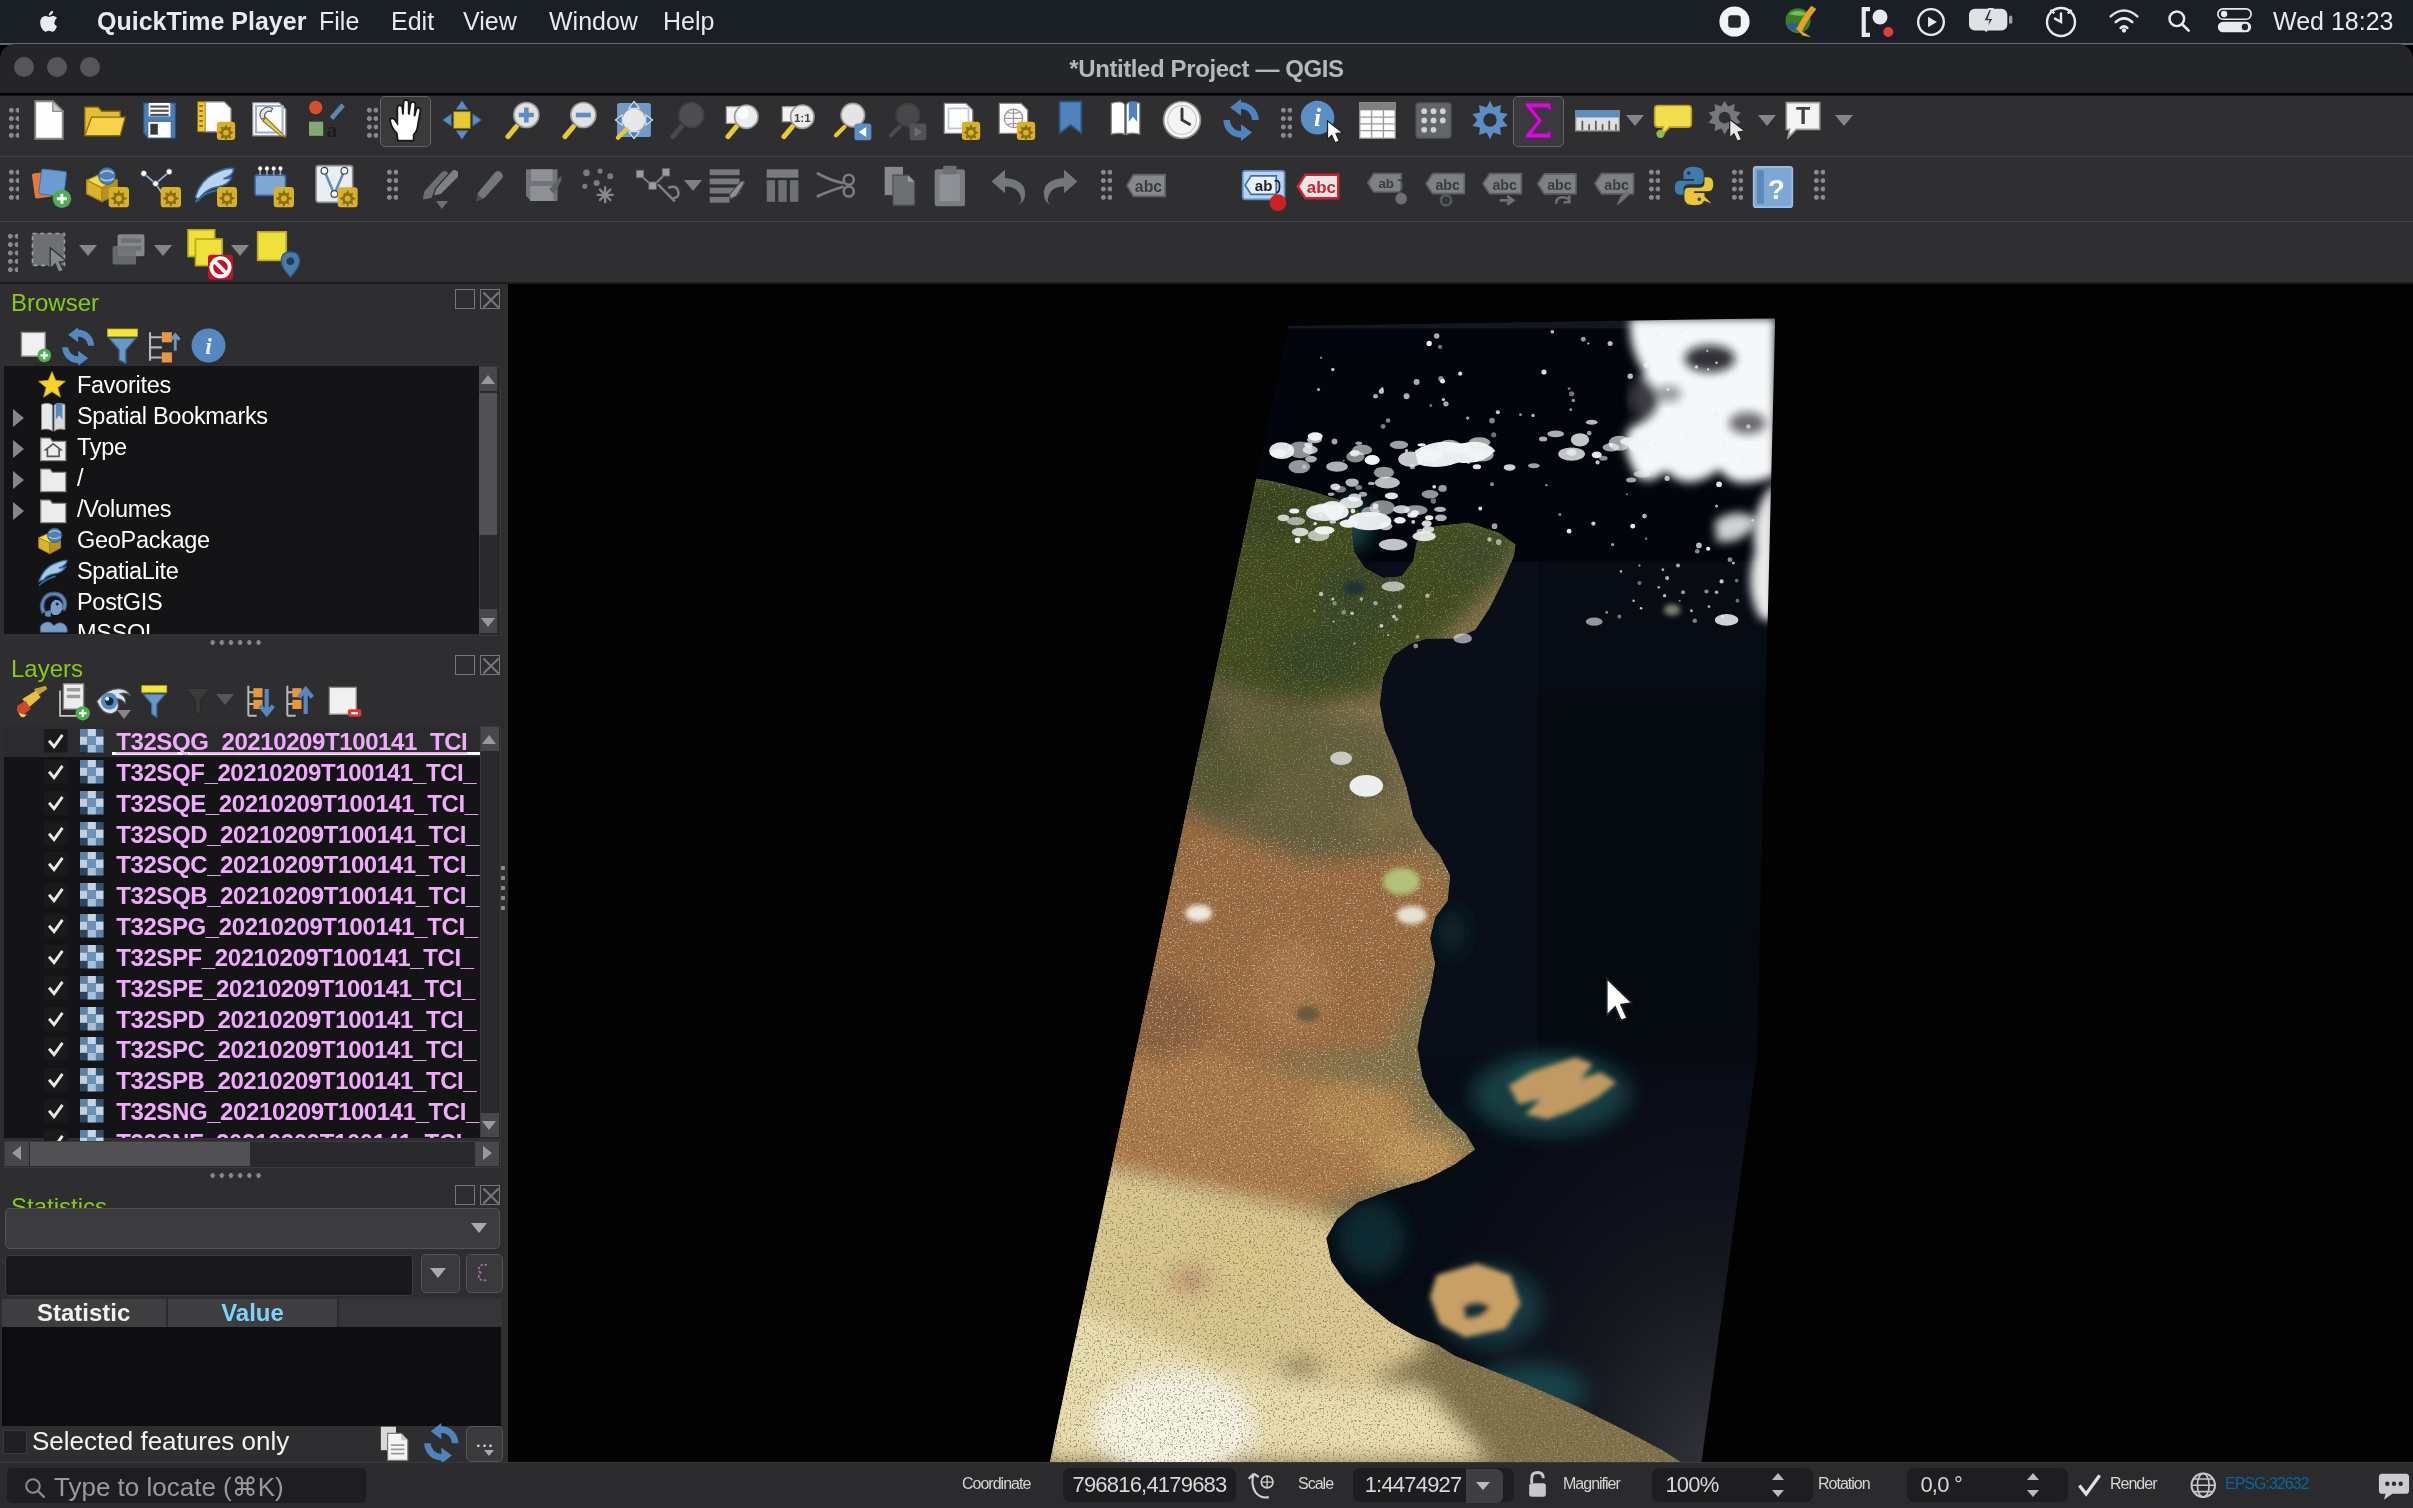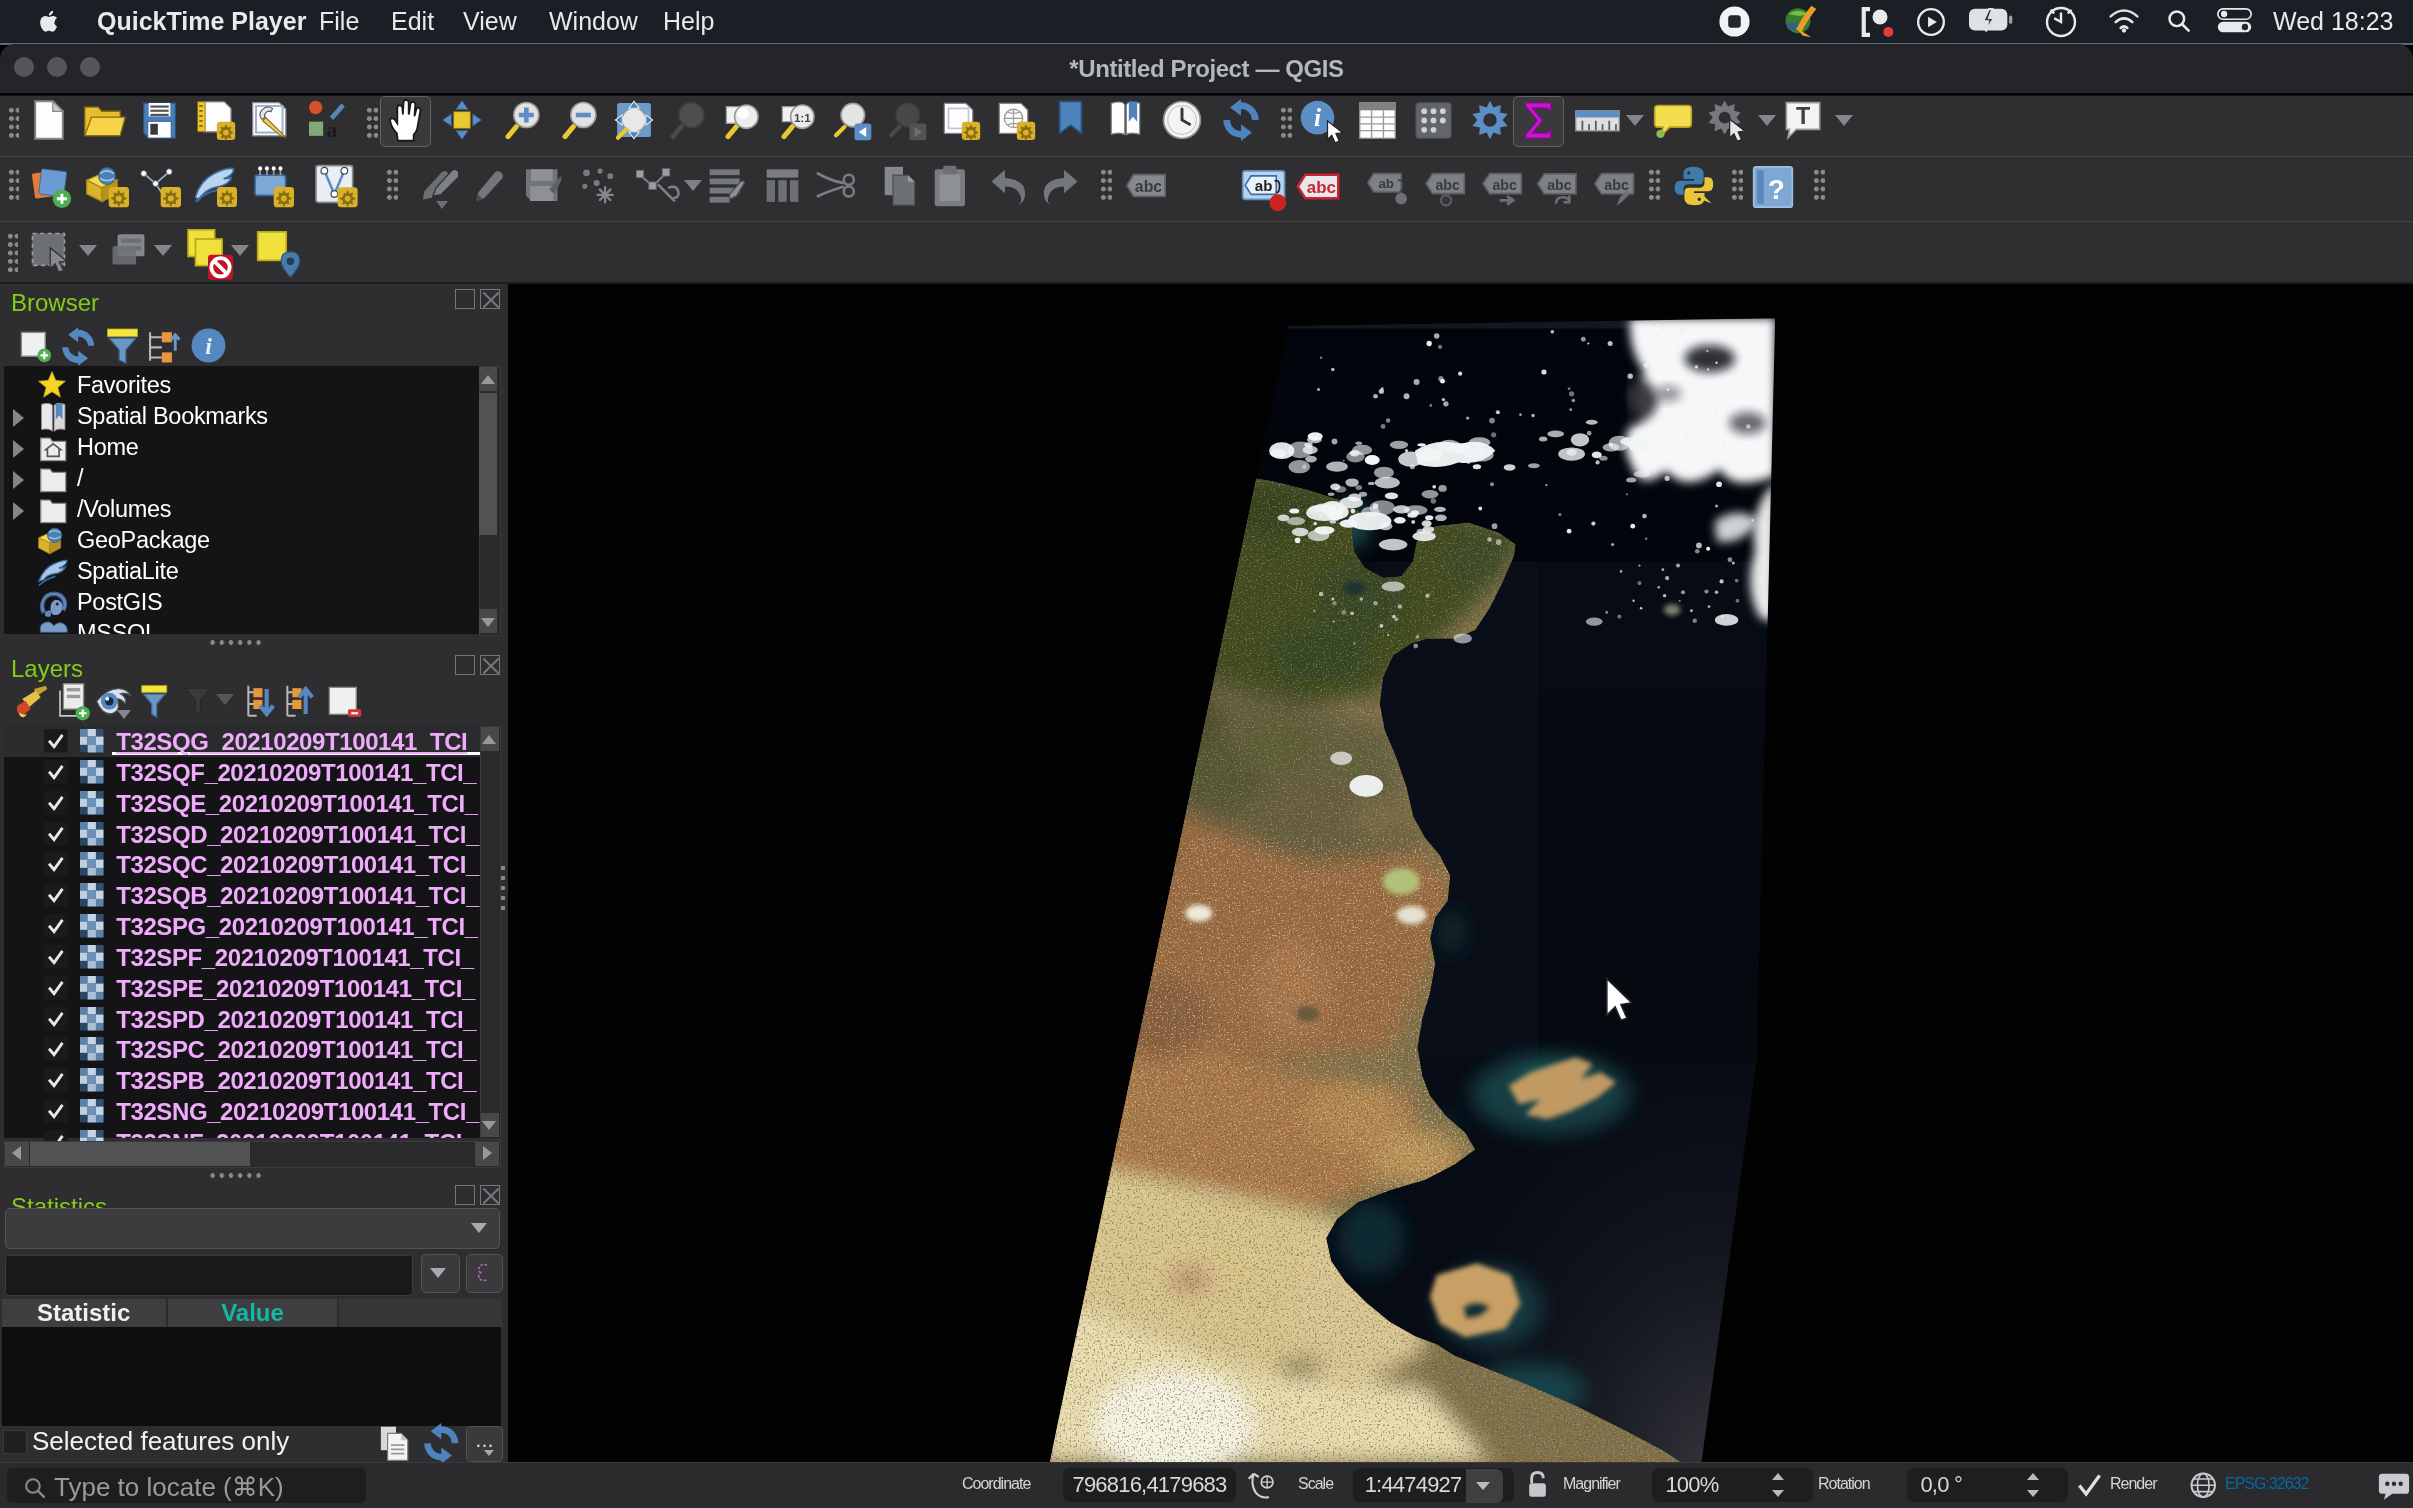--- a/index.html
+++ b/index.html
@@ -595,21 +595,21 @@
       <path d="M3 4 Q12 1 16 5 L16 36 Q12 32 3 34 Z" fill="#e8e8e8" stroke="#8a8a8a"></path>
       <path d="M31 4 Q22 1 18 5 L18 36 Q22 32 31 34 Z" fill="#d8d8d8" stroke="#8a8a8a"></path>
       <path d="M20 3 L28 3 L28 22 L24 17 L20 22 Z" fill="#5588c0"></path>
     </svg>
 <div class="trow" style="left:77px;top:403px">Spatial Bookmarks</div>
 <div class="arrowrt" style="left:13.4px;top:440px;border-left-color:#85858a;border-top-width:9.2px;border-bottom-width:9.2px;border-left-width:11px"></div>
 <svg class="abs" style="left:39px;top:433px" width="28.5" height="30" viewBox="0 0 34 36">
       <path d="M2 6 L13 6 L16 10 L32 10 L32 33 L2 33 Z" fill="#ececec" stroke="#8a8a8a" stroke-width="1.5"></path>
       <path d="M17 13 L26 20 L24 20 L24 28 L10 28 L10 20 L8 20 Z" fill="none" stroke="#555" stroke-width="2"></path>
     </svg>
-<div class="trow" style="left:77px;top:434px">Home</div>
+<div class="trow" style="left:77px;top:434px">Type</div>
 <div class="arrowrt" style="left:13.4px;top:471px;border-left-color:#85858a;border-top-width:9.2px;border-bottom-width:9.2px;border-left-width:11px"></div>
 <svg class="abs" style="left:39px;top:464px" width="28.5" height="30" viewBox="0 0 34 36">
       <path d="M2 6 L13 6 L16 10 L32 10 L32 33 L2 33 Z" fill="#ececec" stroke="#8a8a8a" stroke-width="1.5"></path>
     </svg>
 <div class="trow" style="left:77px;top:465px">/</div>
 <div class="arrowrt" style="left:13.4px;top:502px;border-left-color:#85858a;border-top-width:9.2px;border-bottom-width:9.2px;border-left-width:11px"></div>
 <svg class="abs" style="left:39px;top:495px" width="28.5" height="30" viewBox="0 0 34 36">
       <path d="M2 6 L13 6 L16 10 L32 10 L32 33 L2 33 Z" fill="#ececec" stroke="#8a8a8a" stroke-width="1.5"></path>
     </svg>
 <div class="trow" style="left:77px;top:496px">/Volumes</div>
@@ -1000,21 +1000,21 @@
 <div class="combo" style="left:5px;top:1208px;width:493px;height:39px"></div>
 <div class="arrowdn" style="left:471px;top:1223px;border-left-width:8.4px;border-right-width:8.4px;border-top-width:10px;border-top-color:#aaaaae"></div>
 <div class="well" style="left:5px;top:1255px;width:406px;height:39px;background:#19191b"></div>
 <div class="combo" style="left:421px;top:1254px;width:37px;height:37px;background:#3a3a3c"></div>
 <div class="arrowdn" style="left:430px;top:1268px;border-left-width:8.4px;border-right-width:8.4px;border-top-width:10px;border-top-color:#aaaaae"></div>
 <div class="combo" style="left:466px;top:1254px;width:35px;height:37px;background:#3a3a3c"></div>
 <svg class="abs" style="left:472px;top:1260px" width="23.5" height="25" viewBox="0 0 28 30">
       <path d="M18 6 Q8 4 8 12 Q8 15 12 15 Q8 15 8 19 Q8 26 18 24" fill="none" stroke="#b06ab0" stroke-width="2" stroke-dasharray="3 2"></path>
     </svg>
 <div class="abs" style="left:1.7px;top:1299px;width:164px;height:28.5px;background:#3e3e40;border-right:1.7px solid #2a2a2c;color:#f0f0f0;font-size:24px;font-weight:bold;text-align:center;line-height:28.5px">Statistic</div>
-<div class="abs" style="left:168px;top:1299px;width:169px;height:28.5px;background:#3e3e40;border-right:1.7px solid #2a2a2c;color:#14b8a6;font-size:24px;font-weight:bold;text-align:center;line-height:28.5px">Value</div>
+<div class="abs" style="left:168px;top:1299px;width:169px;height:28.5px;background:#3e3e40;border-right:1.7px solid #2a2a2c;color:#7dd3fc;font-size:24px;font-weight:bold;text-align:center;line-height:28.5px">Value</div>
 <div class="abs" style="left:339px;top:1299px;width:163px;height:28.5px;background:#363638"></div>
 <div class="abs" style="left:1.7px;top:1327px;width:499px;height:99px;background:#0e0e10"></div>
 <div class="abs" style="left:2.5px;top:1430px;width:22px;height:22px;background:#202022;border:0.8px solid #3a3a3c"></div>
 <div class="abs" style="left:32px;top:1426px;color:#f2f2f2;font-size:26px">Selected features only</div>
 <svg class="abs" style="left:379px;top:1425px" width="34" height="37" viewBox="0 0 40 44">
       <path d="M2 2 L20 2 L20 30 L2 30 Z" fill="#d8d8d8"></path>
       <path d="M10 10 L26 10 L34 18 L34 42 L10 42 Z" fill="#f4f4f4" stroke="#7a7a7a" stroke-width="1.4"></path>
       <path d="M26 10 L26 18 L34 18 Z" fill="#c8c8c8"></path>
       <path d="M14 24 L30 24 M14 29 L30 29 M14 34 L30 34" stroke="#9a9a9a" stroke-width="2"></path>
     </svg>

